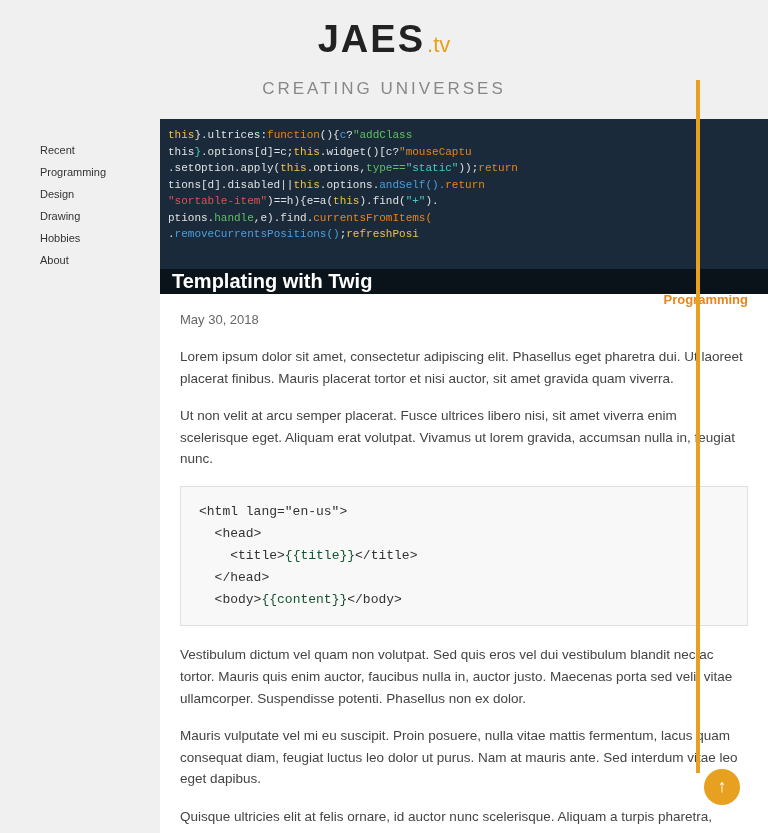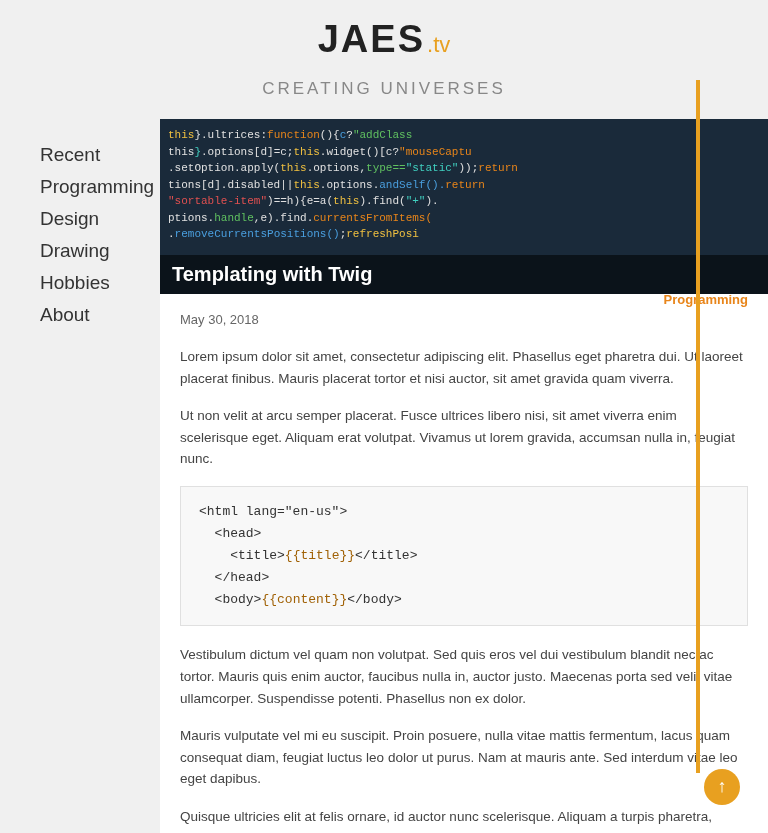--- a/index.html
+++ b/index.html
@@ -48,21 +48,21 @@
 
     
     #sidebar {
       width: 160px;
       min-width: 160px;
       padding: 20px 20px 20px 40px;
       flex-shrink: 0;
     }
     .nav-item {
       font-family: Arial, sans-serif;
-      font-size: 19px;
+      font-size: 11px;
       color: #333;
       display: block;
       padding: 5px 0;
       cursor: pointer;
       text-decoration: none;
     }
 
     
     #main {
       flex: 1;
@@ -100,21 +100,21 @@
     #hero-title {
       position: absolute;
       bottom: 0;
       left: 0;
       right: 0;
       background: rgba(0,0,0,0.55);
       color: #fff;
       font-family: Arial, sans-serif;
       font-size: 20px;
       font-weight: bold;
-      padding: 8px 12px;
+      padding: 1px 12px;
     }
 
     
     #article {
       background: #fff;
       padding: 16px 20px 24px 20px;
     }
     #article-date {
       font-family: Arial, sans-serif;
       font-size: 13px;
@@ -142,21 +142,21 @@
     #code-block {
       background: #f8f8f8;
       border: 1px solid #e0e0e0;
       padding: 14px 18px;
       margin: 4px 0 18px 0;
       font-family: 'Courier New', monospace;
       font-size: 13px;
       line-height: 1.7;
       color: #333;
     }
-    .code-twig-var { color: #a16207; }
+    .code-twig-var { color: #14532d; }
 
     
     #scroll-top {
       position: fixed;
       bottom: 28px;
       right: 28px;
       width: 36px;
       height: 36px;
       background: #e8a020;
       border-radius: 50%;

